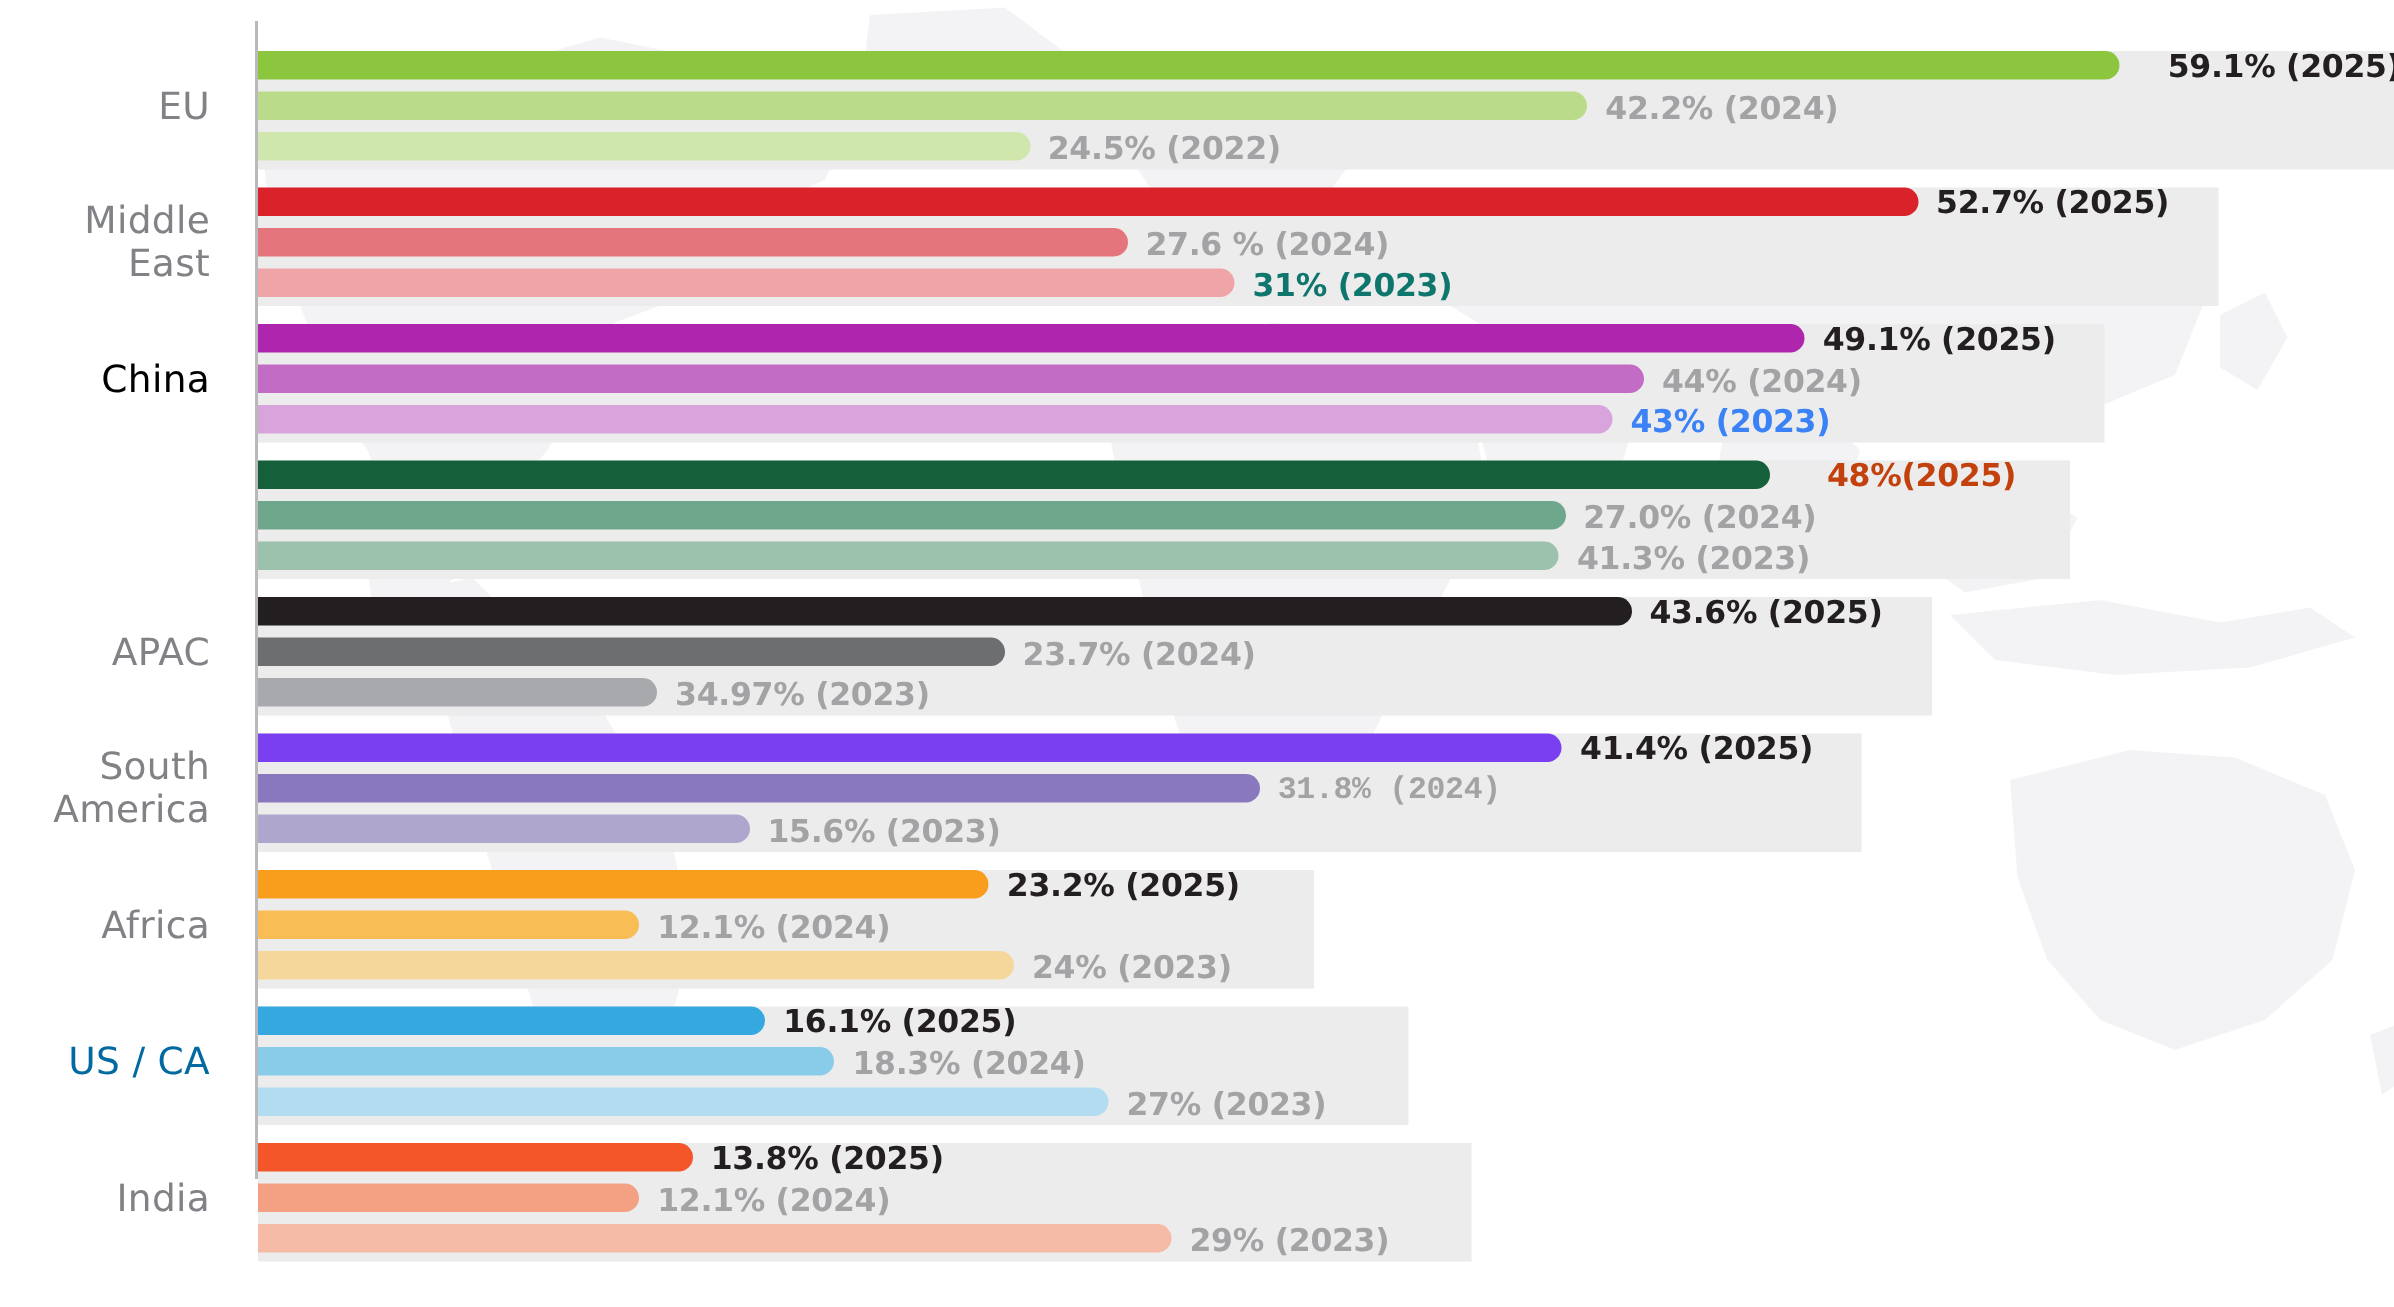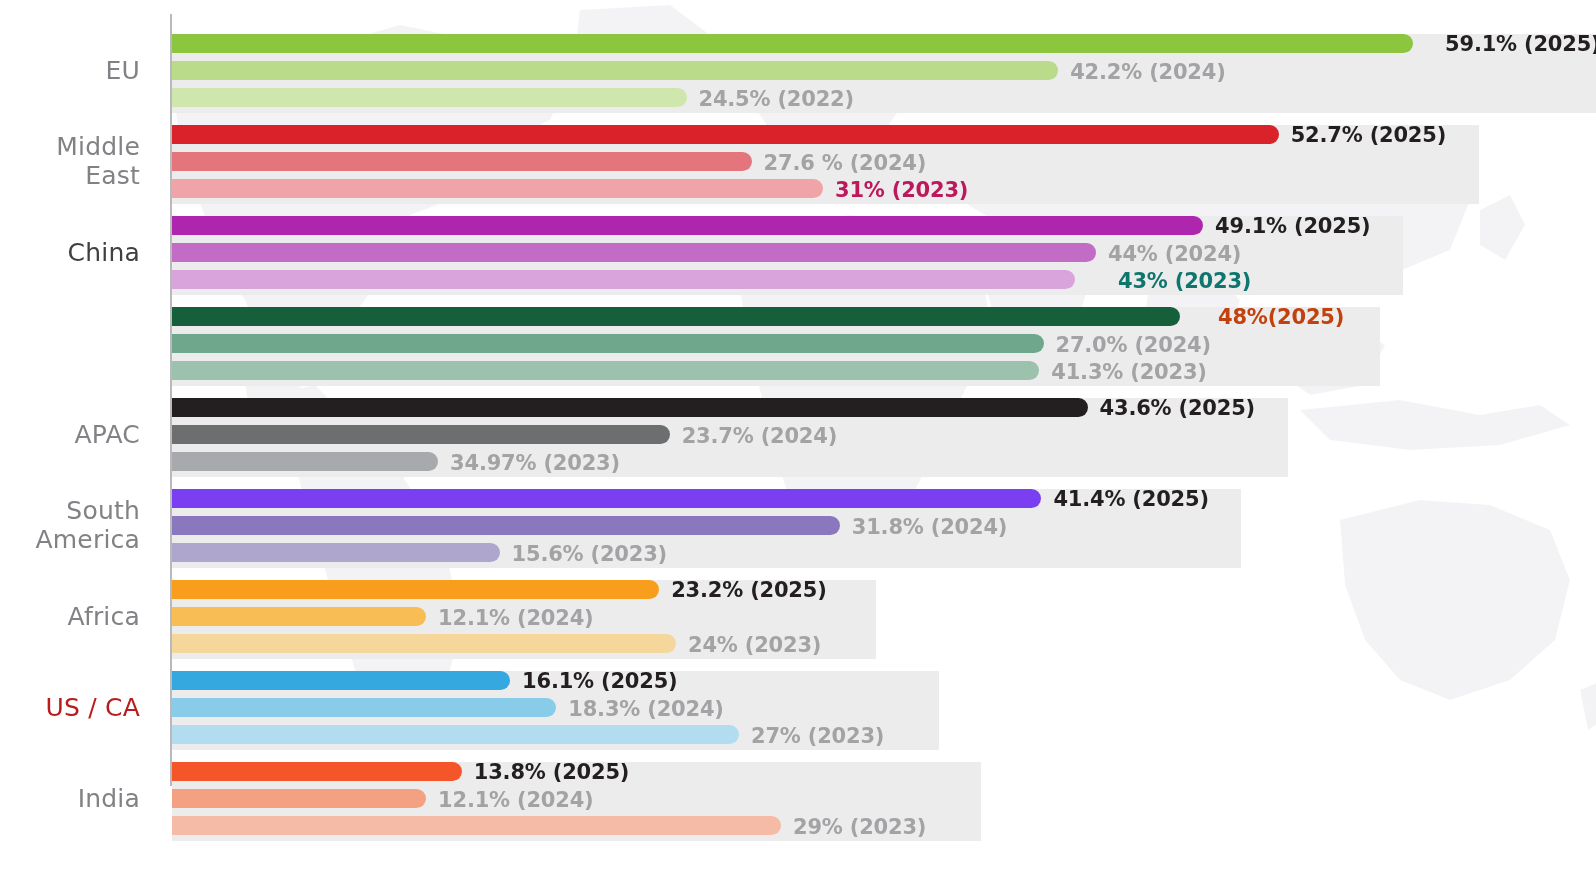--- a/index.html
+++ b/index.html
@@ -167,33 +167,33 @@
         <div class="cat-band" style="width: 1306.7px; background: rgb(236, 236, 237);"></div>
         <div class="cat-label two-line" style="color: rgb(128, 130, 133);">
           <div>Middle</div>
           <div>East</div>
         </div>
         <div class="bar y2025" style="width: 1106.7px; background: rgb(217, 34, 42); top: 6px;"></div>
         <div class="val y2025" style="left: 1290.7px; top: 6px; color: rgb(35, 31, 32);">52.7% (2025)</div>
         <div class="bar y2024" style="width: 579.6px; background: rgb(229, 117, 124); top: 33px;"></div>
         <div class="val y2024" style="left: 763.6px; top: 34px; color: rgb(163, 163, 166);">27.6 % (2024)</div>
         <div class="bar y2023" style="width: 651px; background: rgb(239, 164, 168); top: 60px;"></div>
-        <div class="val y2023" style="left: 835px; top: 61px; color: #be185d;">31% (2023)</div>
+        <div class="val y2023" style="left: 835px; top: 61px; color: #0f766e;">31% (2023)</div>
       </div>
       <div class="cat-row" style="top: 210px;">
         <div class="cat-band" style="width: 1231.1px; background: rgb(236, 236, 237);"></div>
-        <div class="cat-label one-line" style="color: #404040;">
+        <div class="cat-label one-line" style="color: #000000;">
           <div>China</div>
         </div>
         <div class="bar y2025" style="width: 1031.1px; background: rgb(173, 38, 173); top: 6px;"></div>
         <div class="val y2025" style="left: 1215.1px; top: 6px; color: rgb(35, 31, 32);">49.1% (2025)</div>
         <div class="bar y2024" style="width: 924px; background: rgb(195, 108, 198); top: 33px;"></div>
         <div class="val y2024" style="left: 1108px; top: 34px; color: rgb(163, 163, 166);">44% (2024)</div>
         <div class="bar y2023" style="width: 903px; background: rgb(217, 163, 220); top: 60px;"></div>
-        <div class="val y2023" style="left: 1118px; top: 61px; color: #0f766e;">43% (2023)</div>
+        <div class="val y2023" style="left: 1087px; top: 61px; color: #3b82f6;">43% (2023)</div>
       </div>
       <div class="cat-row" style="top: 301px;">
         <div class="cat-band" style="width: 1208px; background: rgb(236, 236, 237);"></div>
         <div class="bar y2025" style="width: 1008px; background: rgb(21, 96, 58); top: 6px;"></div>
         <div class="val y2025" style="left: 1192px; top: 6px; color: #c2410c; margin-left: 26px;">48%(2025)</div>
         <div class="bar y2024" style="width: 871.5px; background: rgb(111, 167, 140); top: 33px;"></div>
         <div class="val y2024" style="left: 1055.5px; top: 34px; color: rgb(163, 163, 166);">27.0% (2024)</div>
         <div class="bar y2023" style="width: 867.3px; background: rgb(156, 194, 174); top: 60px;"></div>
         <div class="val y2023" style="left: 1051.3px; top: 61px; color: rgb(163, 163, 166);">41.3% (2023)</div>
       </div>
@@ -211,39 +211,39 @@
       </div>
       <div class="cat-row" style="top: 483px;">
         <div class="cat-band" style="width: 1069.4px; background: rgb(236, 236, 237);"></div>
         <div class="cat-label two-line" style="color: rgb(128, 130, 133);">
           <div>South</div>
           <div>America</div>
         </div>
         <div class="bar y2025" style="width: 869.4px; background: rgb(123, 63, 242); top: 6px;"></div>
         <div class="val y2025" style="left: 1053.4px; top: 6px; color: rgb(35, 31, 32);">41.4% (2025)</div>
         <div class="bar y2024" style="width: 667.8px; background: rgb(138, 120, 190); top: 33px;"></div>
-        <div class="val y2024" style="left: 851.8px; top: 34px; color: rgb(163, 163, 166);">31.8% (2024)</div>
+        <div class="val y2024" style="left: 851.8px; top: 34px; color: rgb(163, 163, 166); font-family: Liberation Mono, monospace;">31.8% (2024)</div>
         <div class="bar y2023" style="width: 327.6px; background: rgb(175, 166, 206); top: 60px;"></div>
         <div class="val y2023" style="left: 511.6px; top: 61px; color: rgb(163, 163, 166);">15.6% (2023)</div>
       </div>
       <div class="cat-row" style="top: 574px;">
         <div class="cat-band" style="width: 704px; background: rgb(236, 236, 237);"></div>
         <div class="cat-label one-line" style="color: rgb(128, 130, 133);">
           <div>Africa</div>
         </div>
         <div class="bar y2025" style="width: 487.2px; background: rgb(249, 157, 28); top: 6px;"></div>
         <div class="val y2025" style="left: 671.2px; top: 6px; color: rgb(35, 31, 32);">23.2% (2025)</div>
         <div class="bar y2024" style="width: 254.1px; background: rgb(248, 189, 85); top: 33px;"></div>
         <div class="val y2024" style="left: 438.1px; top: 34px; color: rgb(163, 163, 166);">12.1% (2024)</div>
         <div class="bar y2023" style="width: 504px; background: rgb(245, 215, 156); top: 60px;"></div>
         <div class="val y2023" style="left: 688px; top: 61px; color: rgb(163, 163, 166);">24% (2023)</div>
       </div>
       <div class="cat-row" style="top: 665px;">
         <div class="cat-band" style="width: 767px; background: rgb(236, 236, 237);"></div>
-        <div class="cat-label one-line" style="color: #b91c1c;">
+        <div class="cat-label one-line" style="color: #0369a1;">
           <div>US / CA</div>
         </div>
         <div class="bar y2025" style="width: 338.1px; background: rgb(53, 168, 223); top: 6px;"></div>
         <div class="val y2025" style="left: 522.1px; top: 6px; color: rgb(35, 31, 32);">16.1% (2025)</div>
         <div class="bar y2024" style="width: 384.3px; background: rgb(136, 204, 234); top: 33px;"></div>
         <div class="val y2024" style="left: 568.3px; top: 34px; color: rgb(163, 163, 166);">18.3% (2024)</div>
         <div class="bar y2023" style="width: 567px; background: rgb(178, 221, 240); top: 60px;"></div>
         <div class="val y2023" style="left: 751px; top: 61px; color: rgb(163, 163, 166);">27% (2023)</div>
       </div>
       <div class="cat-row" style="top: 756px;">

